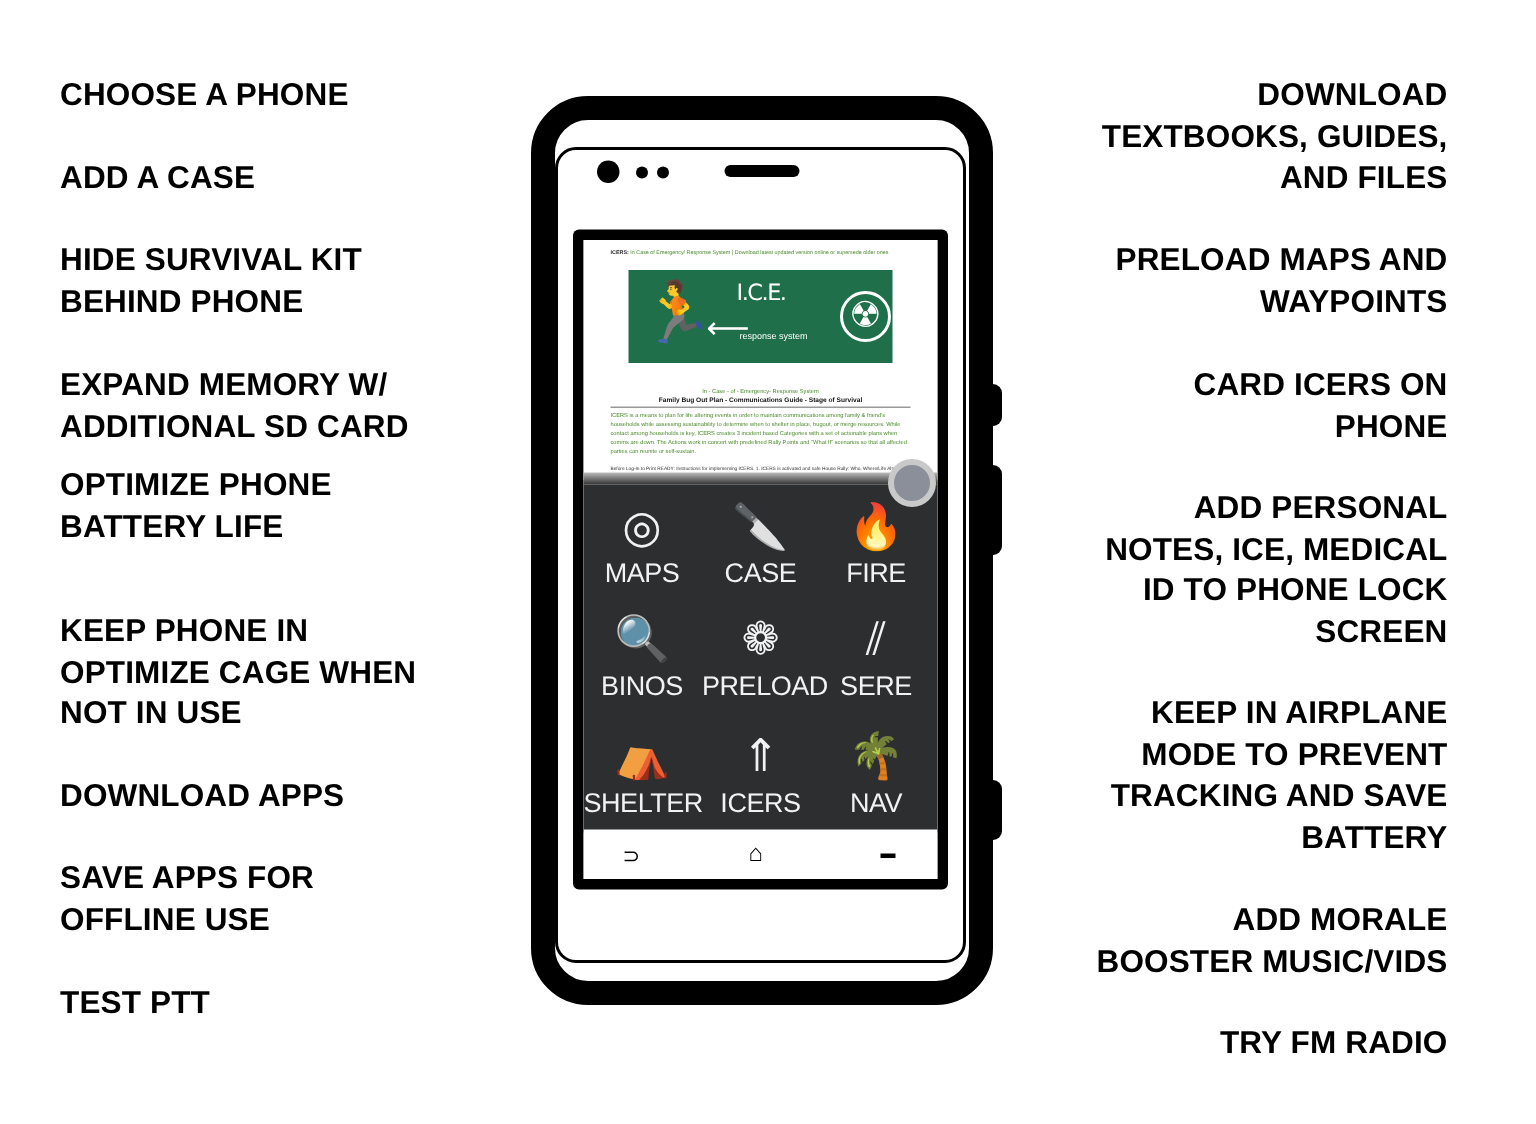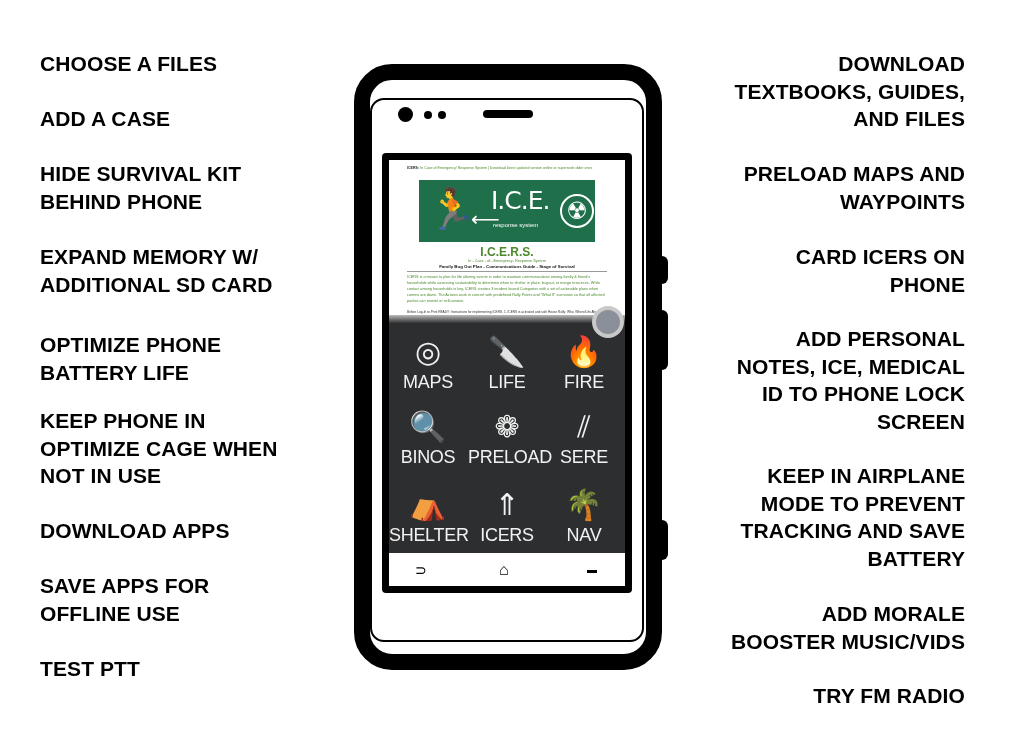--- a/index.html
+++ b/index.html
@@ -38,21 +38,21 @@
     }
     .doc { position: absolute; left: 0; top: 0; width: 236px; height: 160px; background: #fff; }
     .doc-header { position: absolute; left: 18px; top: 6px; font-size: 3.6px; color: #4a8a2a; white-space: nowrap; }
     .doc-header b { color: #2a2a2a; }
     .banner {
       position: absolute; left: 30px; top: 20px; width: 176px; height: 62px; background: #1f6f4a;
       color: #fff;
     }
     .banner .runner { position: absolute; left: 8px; top: 6px; font-size: 40px; line-height: 46px; }
     .banner .arrow { position: absolute; left: 52px; top: 29px; font-size: 20px; line-height: 20px; }
-    .banner .ice { position: absolute; left: 72px; top: 6px; font-size: 25px; font-family: "DejaVu Sans", sans-serif; letter-spacing: -1px; text-align: center; }
+    .banner .ice { position: absolute; left: 72px; top: 6px; font-size: 15px; font-family: "DejaVu Sans", sans-serif; letter-spacing: -1px; text-align: center; }
     .banner .resp { position: absolute; left: 74px; top: 42px; font-size: 6px; }
     .banner .rad {
       position: absolute; left: 141px; top: 14px; width: 34px; height: 34px; border: 2px solid #fff; border-radius: 50%;
       font-size: 24px; line-height: 30px; text-align: center;
     }
     .doc-title { position: absolute; left: 0; width: 236px; top: 85px; text-align: center; color: #4a8a2a; font-weight: bold; font-size: 12px; }
     .doc-sub { position: absolute; left: 0; width: 236px; top: 99px; text-align: center; color: #4a8a2a; font-size: 3.8px; }
     .doc-sub2 { position: absolute; left: 0; width: 236px; top: 104px; text-align: center; color: #111; font-size: 4.4px; font-weight: bold; }
     .doc-rule { position: absolute; left: 18px; width: 200px; top: 111px; height: 1px; background: #999; }
     .doc-para { position: absolute; left: 18px; width: 200px; top: 114px; color: #4a8a2a; font-size: 3.8px; line-height: 6px; }
@@ -69,27 +69,27 @@
     .app .glyph { display: block; font-size: 30px; line-height: 38px; height: 40px; }
     .app .lbl { display: block; font-size: 18px; line-height: 18px; letter-spacing: -0.3px; }
 
     .navbar { position: absolute; left: 0; top: 395px; width: 236px; height: 31px; background: #fff; }
     .nav-btn { position: absolute; top: 4px; font-size: 14px; line-height: 22px; color: #000; }
   </style>
 </head>
 <body>
 
 <div class="col col-left">
-  <div class="item" style="top:0px">CHOOSE A FILES</div>
+  <div class="item" style="top:0px">CHOOSE A PHONE</div>
   <div class="item" style="top:55px">ADD A CASE</div>
   <div class="item" style="top:110px">HIDE SURVIVAL KIT
 BEHIND PHONE</div>
   <div class="item" style="top:193px">EXPAND MEMORY W/
 ADDITIONAL SD CARD</div>
-  <div class="item" style="top:281px">OPTIMIZE PHONE
+  <div class="item" style="top:260px">OPTIMIZE PHONE
 BATTERY LIFE</div>
   <div class="item" style="top:357px">KEEP PHONE IN
 OPTIMIZE CAGE WHEN
 NOT IN USE</div>
   <div class="item" style="top:467px">DOWNLOAD APPS</div>
   <div class="item" style="top:522px">SAVE APPS FOR
 OFFLINE USE</div>
   <div class="item" style="top:605px">TEST PTT</div>
 </div>
 
@@ -133,38 +133,37 @@
       <b>ICERS:</b>
       <span>In Case of Emergency/ Response System | Download latest updated version online or supersede older ones</span>
     </div>
     <div class="banner">
       <span class="runner">🏃</span>
       <span class="arrow">⟵</span>
       <span class="ice">I.C.E.</span>
       <span class="resp">response system</span>
       <span class="rad">☢</span>
     </div>
-    <div class="doc-title">I.C.E.R.S.</div>
     <div class="doc-sub">In - Case - of - Emergency- Response System</div>
     <div class="doc-sub2">Family Bug Out Plan - Communications Guide - Stage of Survival</div>
     <div class="doc-rule"></div>
     <div class="doc-para">ICERS is a means to plan for life altering events in order to maintain communications among family &amp; friend's households while assessing sustainability to determine when to shelter in place, bugout, or merge resources. While contact among households is key, ICERS creates 3 incident based Categories with a set of actionable plans when comms are down. The Actions work in concert with predefined Rally Points and "What If" scenarios so that all affected parties can reunite or self-sustain.</div>
     <div class="doc-foot">Before Log-In to Print READY: Instructions for implementing ICERS.
 1. ICERS is activated and safe House Rally: Who, Where/Life Altering Events, ICERS</div>
     <div class="doc-fade"></div>
   </div>
 
   <div class="apps">
     <div class="app" style="left:0px; top:10px">
       <span class="glyph">◎</span>
       <span class="lbl">MAPS</span>
     </div>
     <div class="app" style="left:79px; top:10px">
       <span class="glyph">🔪</span>
-      <span class="lbl">LIFE</span>
+      <span class="lbl">CASE</span>
     </div>
     <div class="app" style="left:156px; top:10px">
       <span class="glyph">🔥</span>
       <span class="lbl">FIRE</span>
     </div>
     <div class="app" style="left:0px; top:85px">
       <span class="glyph">🔍</span>
       <span class="lbl">BINOS</span>
     </div>
     <div class="app" style="left:79px; top:85px">

